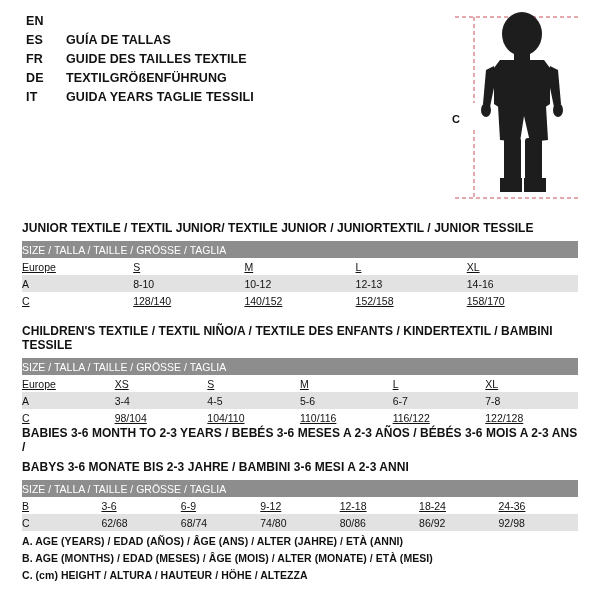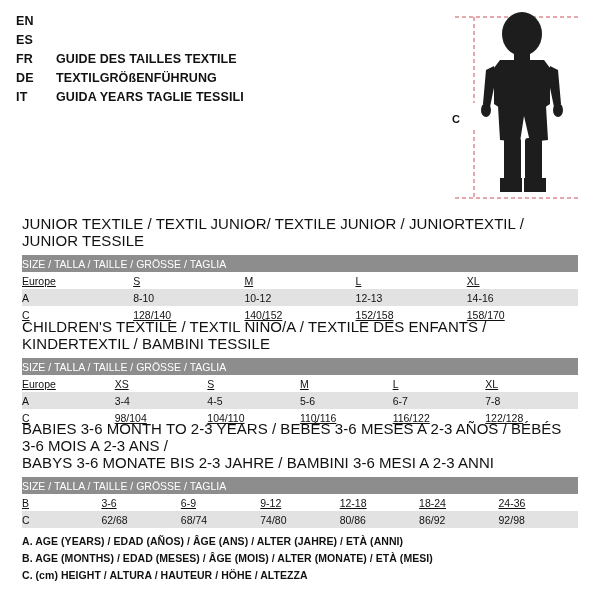--- a/index.html
+++ b/index.html
@@ -17,21 +17,21 @@
   .page {
     position: relative;
     width: 600px;
     height: 600px;
     box-sizing: border-box;
   }
 
   
   .header {
     position: absolute;
-    left: 16px;
+    left: 26px;
     top: 14px;
     width: 420px;
   }
   .hdr-row {
     display: flex;
     align-items: baseline;
     height: 19px;
   }
   .hdr-lang {
     width: 40px;
@@ -60,24 +60,25 @@
     position: absolute;
     left: 0px;
     top: 105px;
     font-size: 11px;
     font-weight: bold;
     color: #111;
   }
 
   
   .section-title {
-    font-size: 15px;
-    font-weight: normal;
+    font-size: 12px;
+    font-weight: bold;
     color: #111;
     letter-spacing: 0.05px;
+    margin-top: 6px;
   }
   .tbl {
     border-collapse: collapse;
     width: 556px;
     table-layout: fixed;
   }
   .tbl td {
     font-size: 10.5px;
     color: #111;
     padding: 0;
@@ -111,20 +112,21 @@
 <body>
 
 <div class="page">
 
   <div class="header">
     <div class="hdr-row">
       <span class="hdr-lang">EN</span>
     </div>
     <div class="hdr-row">
       <span class="hdr-lang">ES</span>
+      <span class="hdr-text">GUÍA DE TALLAS</span>
     </div>
     <div class="hdr-row">
       <span class="hdr-lang">FR</span>
       <span class="hdr-text">GUIDE DES TAILLES TEXTILE</span>
     </div>
     <div class="hdr-row">
       <span class="hdr-lang">DE</span>
       <span class="hdr-text">TEXTILGRÖßENFÜHRUNG</span>
     </div>
     <div class="hdr-row">

